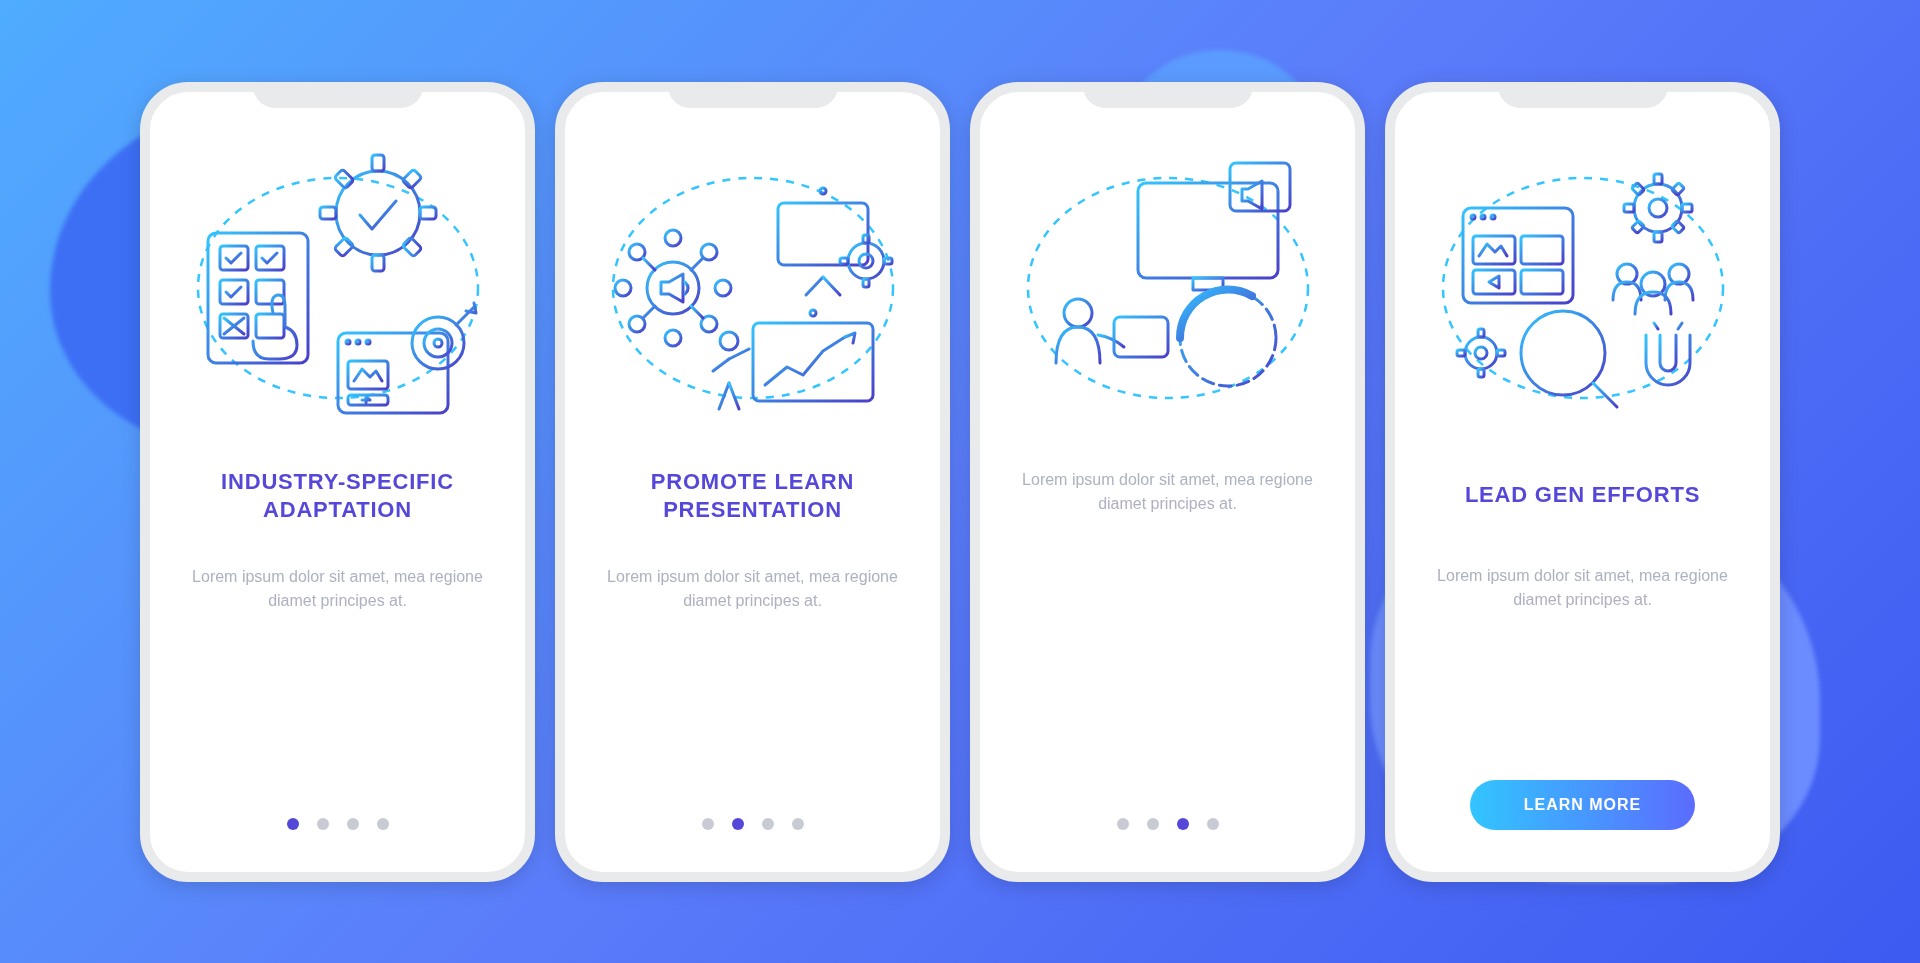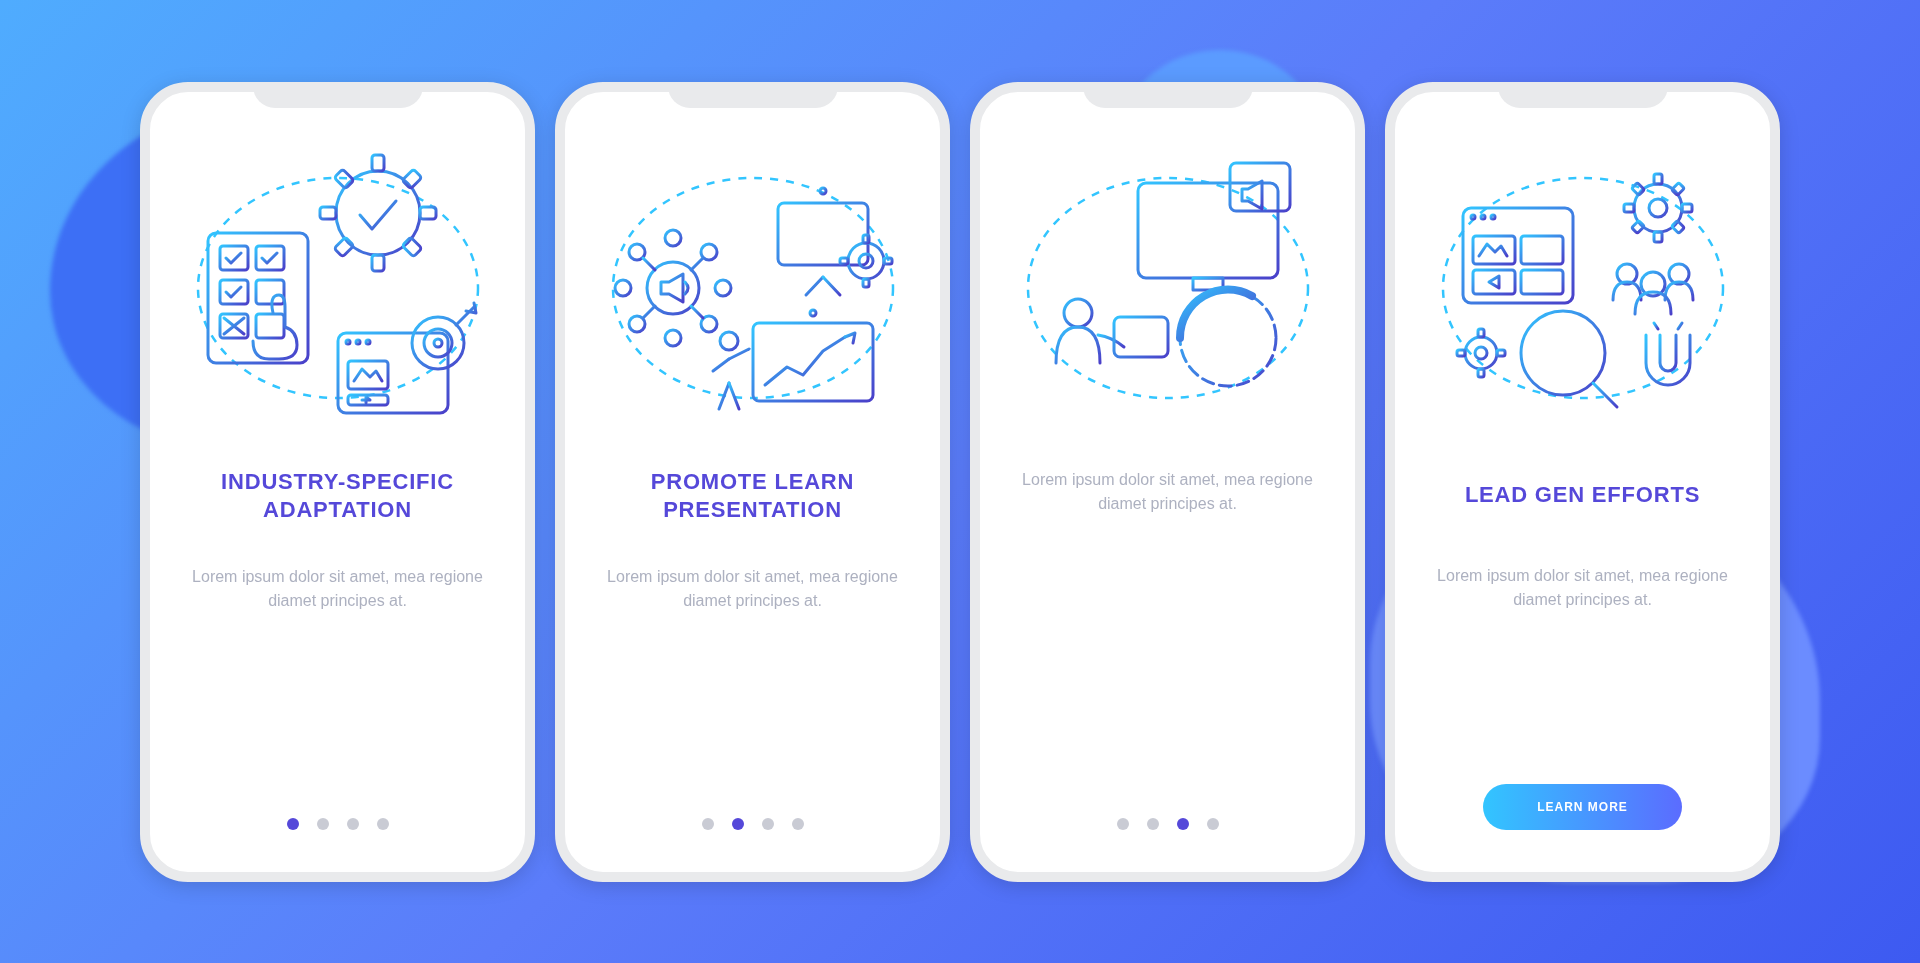--- a/index.html
+++ b/index.html
@@ -96,21 +96,21 @@
     border-radius: 50%;
     background: #c9cbd4;
   }
   .dot.active { background: #5548d9; }
   .cta {
     padding: 16px 54px;
     border: none;
     border-radius: 999px;
     background: linear-gradient(90deg, #32c5ff 0%, #5b6cff 100%);
     color: #fff;
-    font-size: 12px;
+    font-size: 16px;
     font-weight: 600;
     letter-spacing: 1px;
     cursor: pointer;
     margin-top: 28px;
     margin-bottom: 6px;
   }
   .stroke-grad { stroke: url(#grad); fill: none; stroke-width: 3; stroke-linecap: round; stroke-linejoin: round; }
   .dashed-ellipse { stroke: #32c5ff; fill: none; stroke-width: 2.5; stroke-dasharray: 8 8; }
 </style>
 </head>

